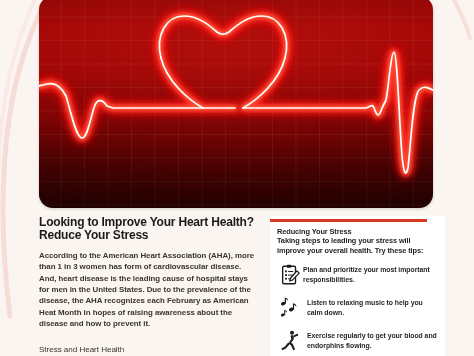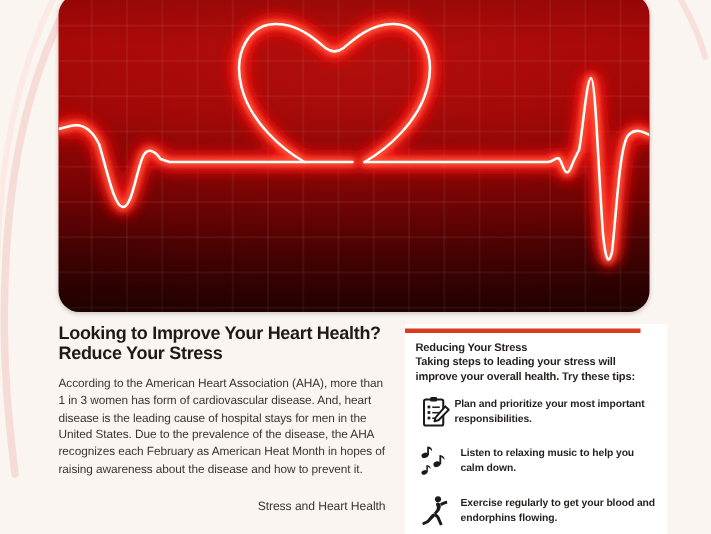--- a/index.html
+++ b/index.html
@@ -80,28 +80,28 @@
     color: #1f1a17;
     letter-spacing: -.2px;
     margin: 0 0 7px 0;
   }
   .body-copy {
     font-size: 7.9px;
     line-height: 11.4px;
     color: #3b3531;
     margin: 0;
     letter-spacing: -.05px;
+    font-weight: bold;
   }
   .subhead {
     font-size: 8.1px;
     line-height: 11px;
     color: #3b3531;
     margin: 14px 0 0 0;
     letter-spacing: -.05px;
-    text-align: right;
   }
 
   
   .sidebar {
     position: absolute;
     left: 270px;
     top: 216px;
     width: 175px;
     height: 140px;
     background: #ffffff;

